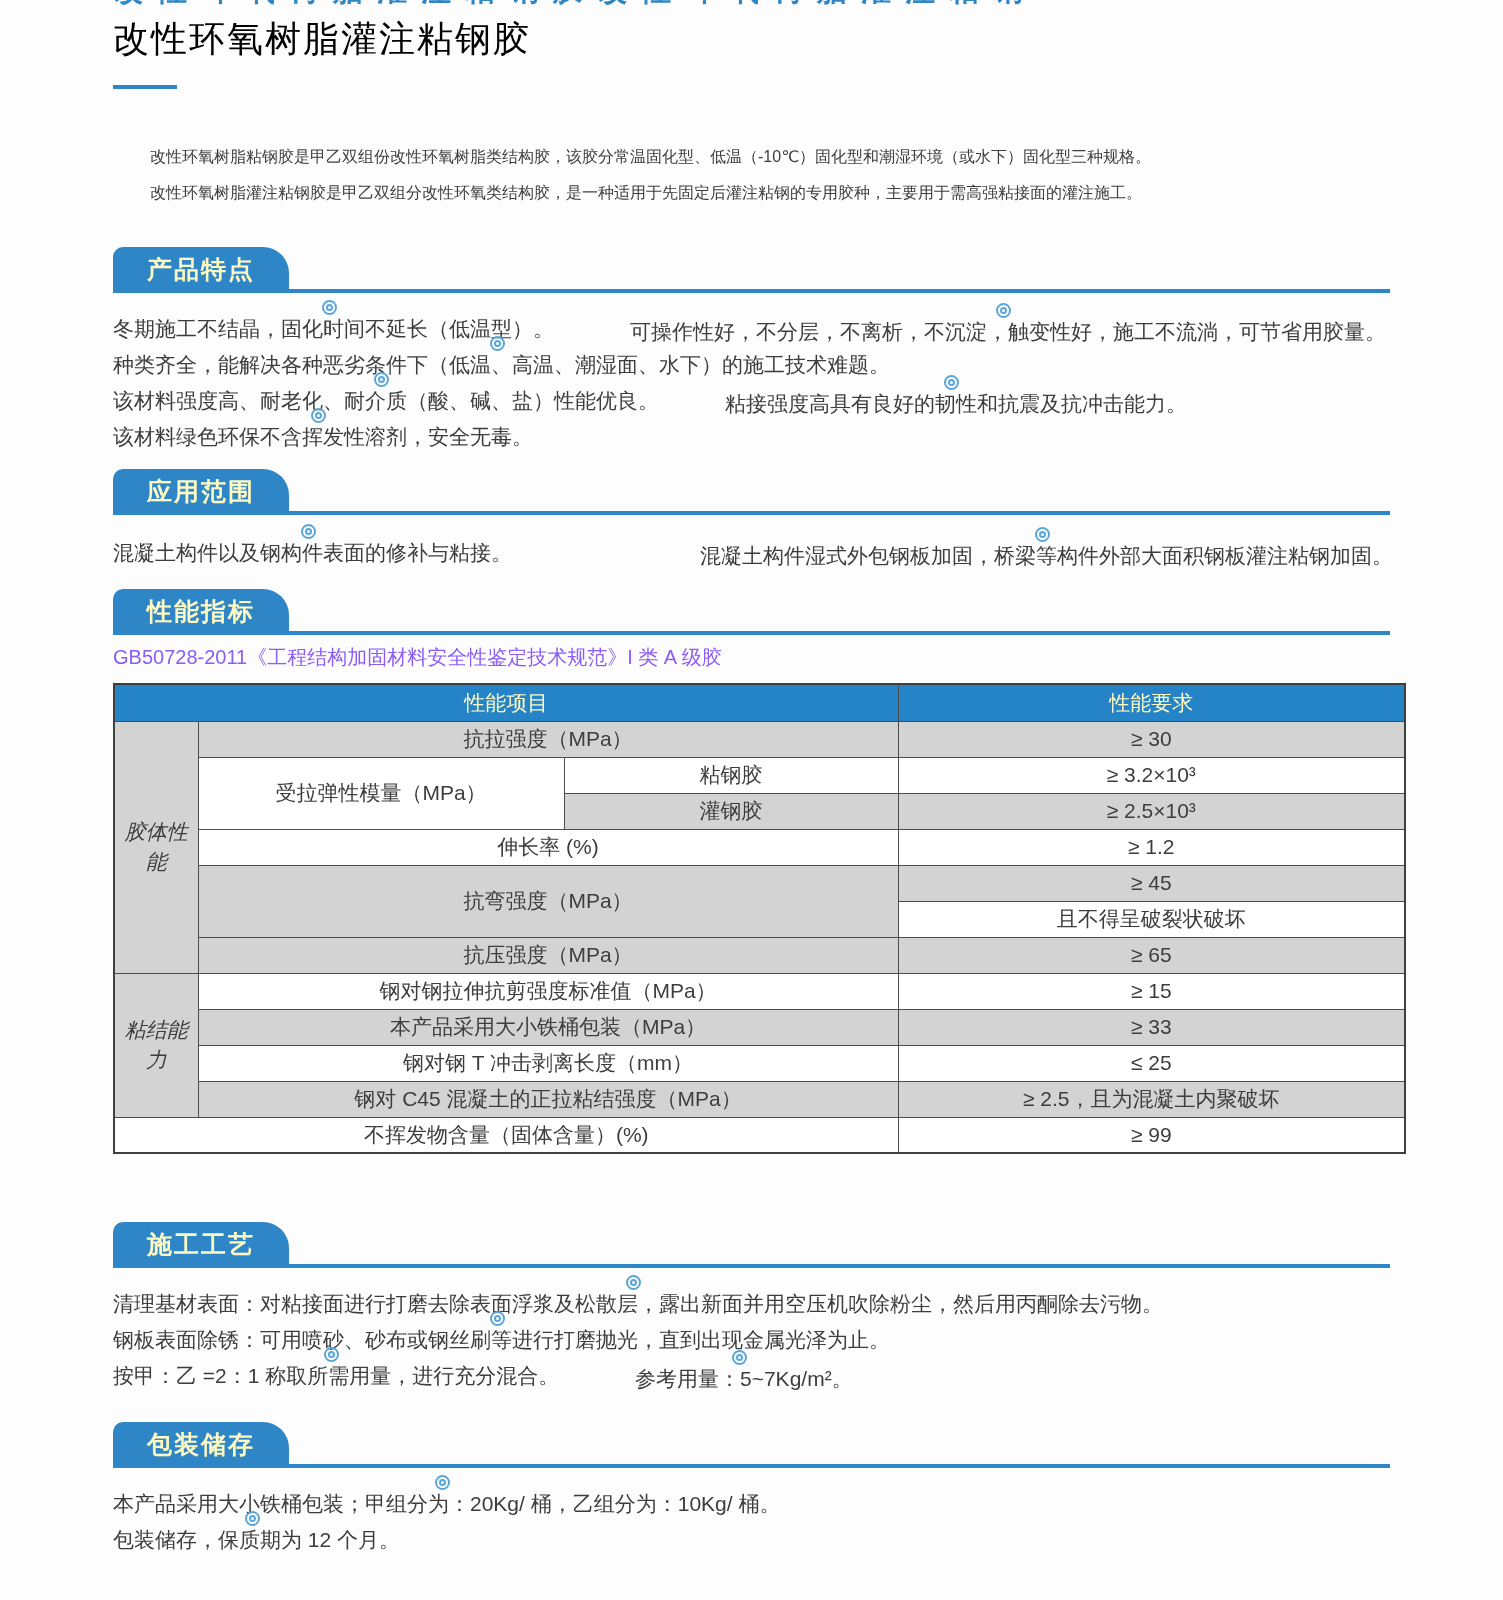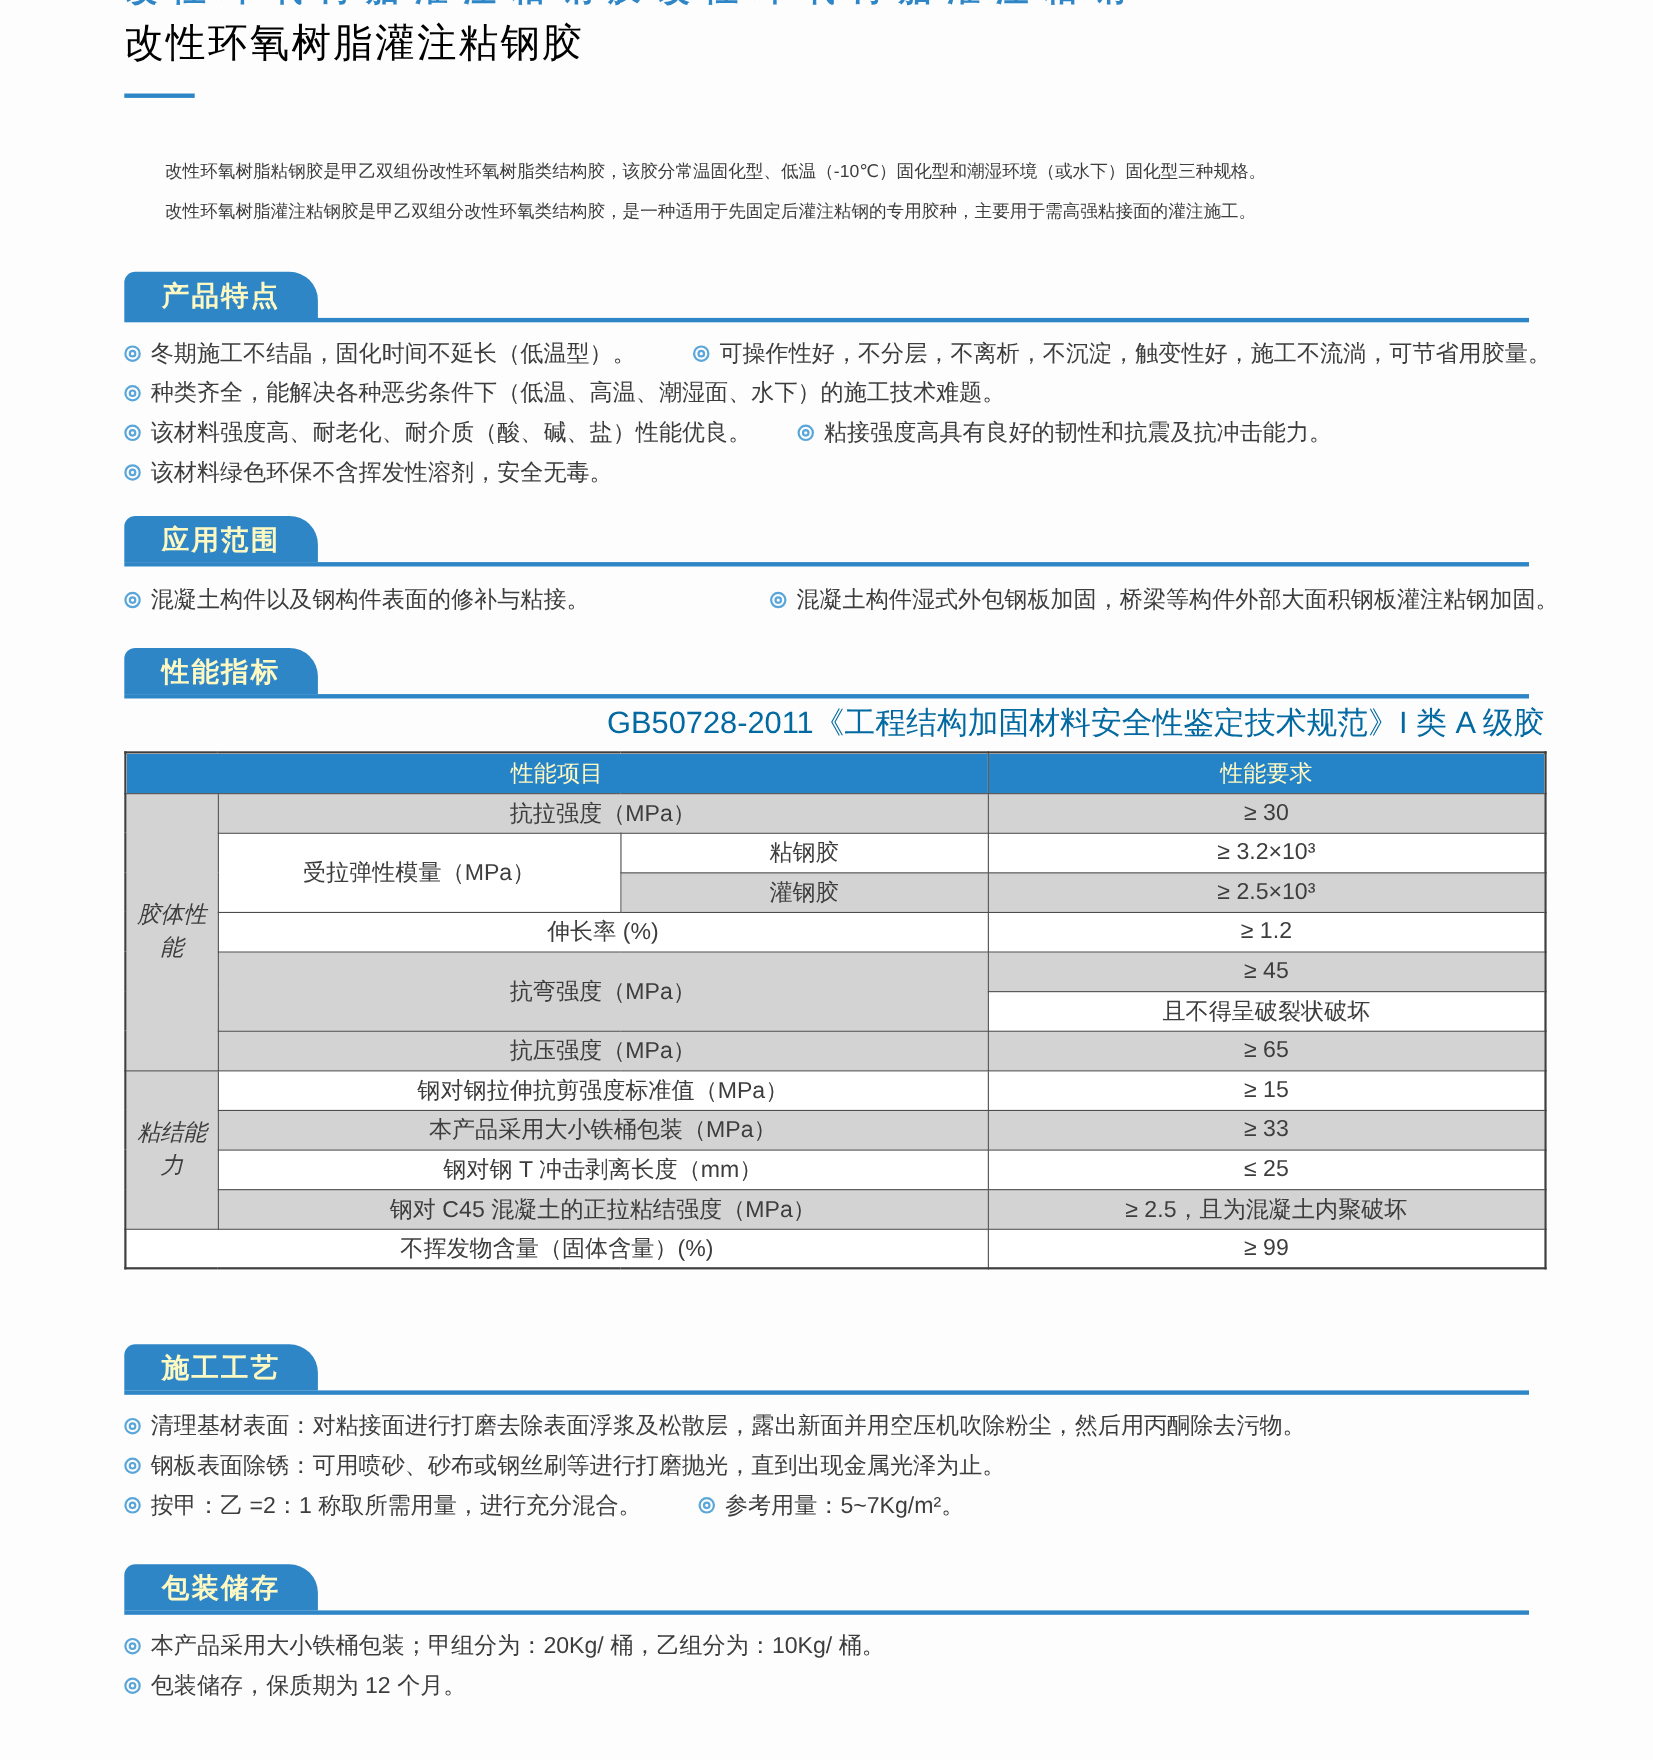--- a/index.html
+++ b/index.html
@@ -20,30 +20,30 @@
   .intro .intro-line { padding-left:37px; white-space:nowrap; }
 
   
   .sec-header { border-bottom:4px solid #2e86c6; }
   .sec-tab { display:inline-block; background:#2e86c6; color:#fef9c3; font-size:25px;
              font-weight:bold; letter-spacing:2px; padding:8px 34px 6px 34px;
              border-radius:10px 26px 0 0; line-height:28px; }
 
   .bullet-list { }
   .bullet-row { position:relative; height:36px; display:flex; align-items:center; white-space:nowrap; }
-  .bullet-item { display:inline-flex; align-items:center; font-size:21px; }
+  .bullet-item { display:inline-flex; align-items:center; font-size:21px;flex-direction:column; }
   .bullet-item.abs { position:absolute; top:0; height:36px; }
   .bullet-icon { display:inline-block; width:15px; height:15px; border:2px solid #5aa6d8;
                  border-radius:50%; position:relative; margin-right:9px; flex:none; }
   .bullet-icon::after { content:""; position:absolute; inset:2px; border:2px solid #5aa6d8;
                         border-radius:50%; }
   .bullet-text { font-size:21px; color:#3d3d3d; }
 
-  .perf-caption { margin-top:8px; width:1291px; text-align:right; font-size:28px;
-                  color:#0369a1; line-height:28px; }
+  .perf-caption { margin-top:8px; width:1291px; text-align:left; font-size:20px;
+                  color:#8b5cf6; line-height:28px; }
 
   table.perf { margin-top:12px; width:1291px; border-collapse:collapse;
                border:2px solid #3f3f3f; table-layout:fixed; }
   table.perf th, table.perf td { border:1px solid #4c4c4c; text-align:center;
                                  font-size:21px; font-weight:normal; padding:0;
                                  overflow:hidden; }
   table.perf th { background:#2583c8; color:#fef9c3; height:37px; }
   table.perf td { height:36px; background:#fff; }
   td.gray { background:#d3d3d3 !important; }
   td.group { background:#d3d3d3 !important; line-height:30px; padding:0 14px;font-style:italic; }

